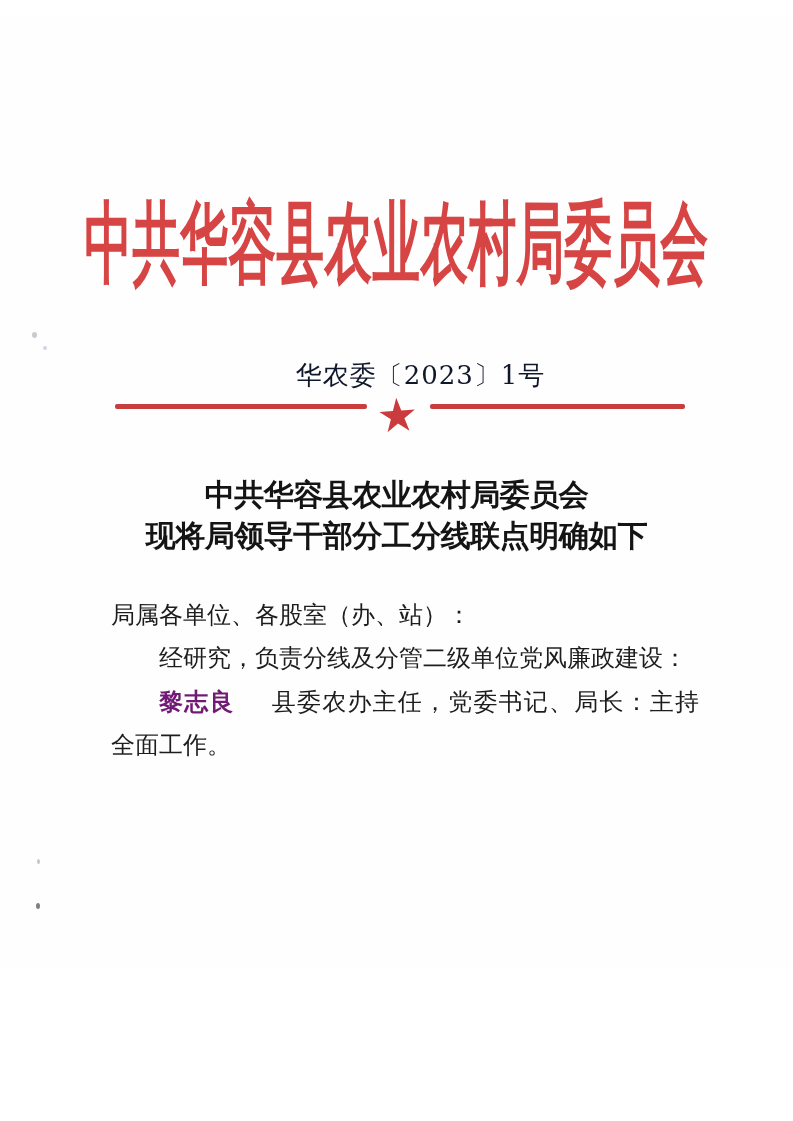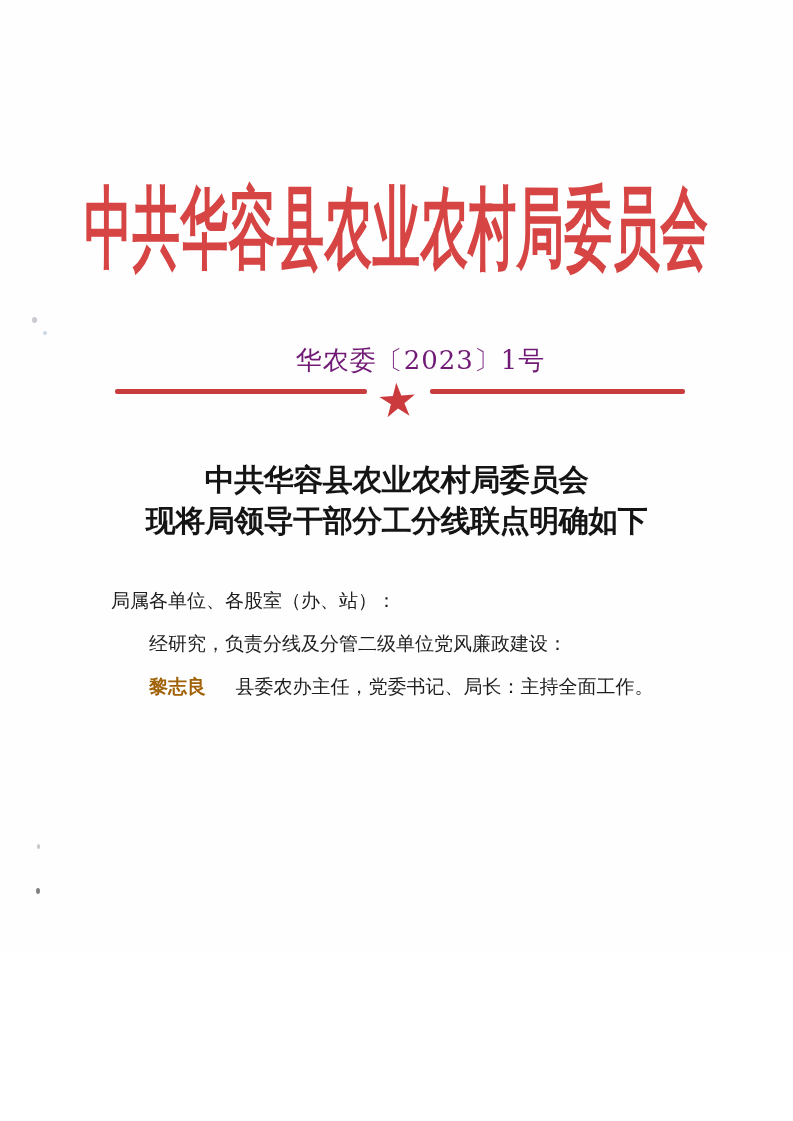--- a/index.html
+++ b/index.html
@@ -5,21 +5,21 @@
   * { margin: 0; padding: 0; box-sizing: border-box; }
   html, body { background: #ffffff; }
   body { font-family: "DejaVu Serif", serif; }
 
   .page {
     position: relative;
     width: 793px;
     height: 953px;
     background: #fefefe;
     overflow: hidden;
-    margin: 0 auto;
+    margin: 15px auto;
     text-decoration: underline;
   }
 
   
   .masthead {
     position: absolute;
     top: 184px; left: 0; right: 0;
     height: 89px;
     display: flex;
     align-items: center;
@@ -35,21 +35,21 @@
     letter-spacing: 0.5px;
   }
 
   
   .doc-number {
     position: absolute;
     top: 343px; left: 0; right: 0;
     text-align: center;
     text-indent: 48px;
     font-size: 26px;
-    color: #701a75;
+    color: #0f172a;
     letter-spacing: 1px;
   }
 
   
   .rule-left, .rule-right {
     position: absolute;
     top: 389px;
     height: 4.5px;
     background: #c83e3f;
     border-radius: 2px;
@@ -74,32 +74,32 @@
     line-height: 41px;
     color: #141414;
     letter-spacing: -0.5px;
   }
 
   
   .body-text {
     position: absolute;
     top: 579px; left: 111px;
     width: 588px;
-    font-size: 19px;
+    font-size: 24px;
     line-height: 43px;
     color: #1d1d1d;
     text-align: justify;
     text-justify: inter-ideograph;
   }
   .body-text p { margin: 0; }
   .indent { text-indent: 2em; }
   .entry-name {
     font-weight: 700;
     margin-right: 1.55em;
-    color: #a16207;
+    color: #701a75;
   }
 
   
   .page-number {
     position: absolute;
     top: 987px; left: 606px;
     width: 70px;
     text-align: center;
     font-size: 22px;
     color: #202020;

